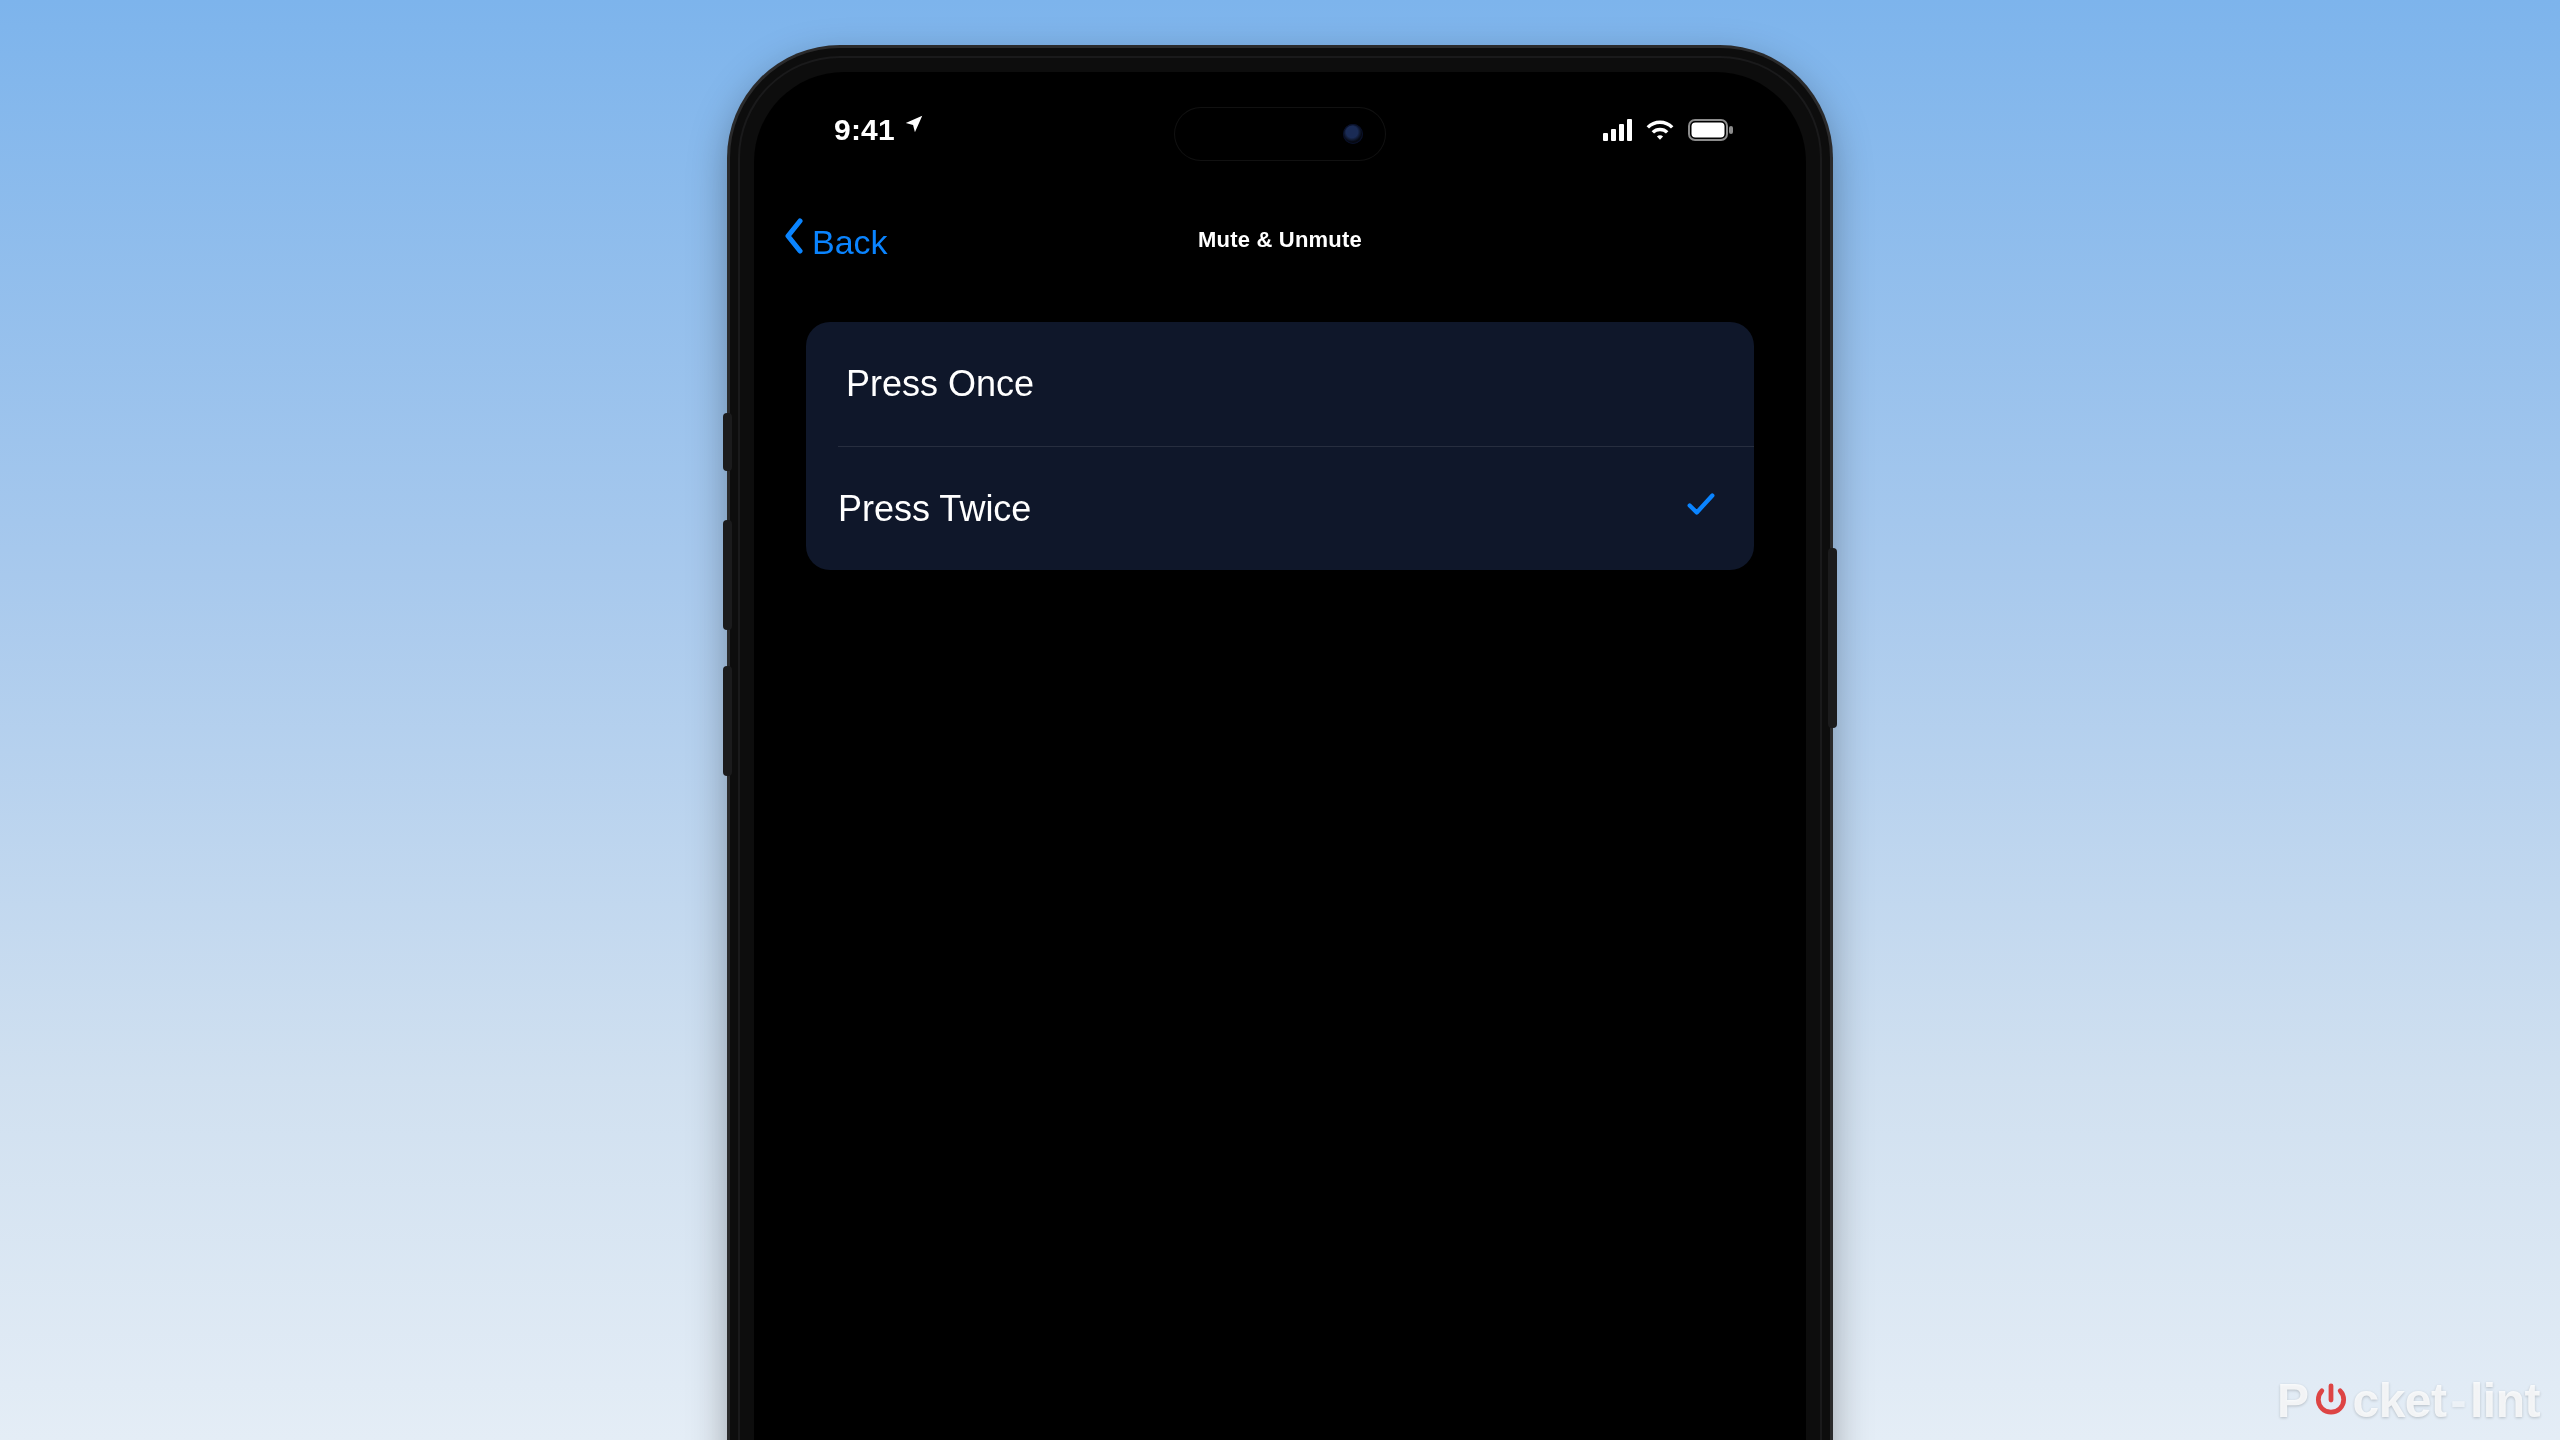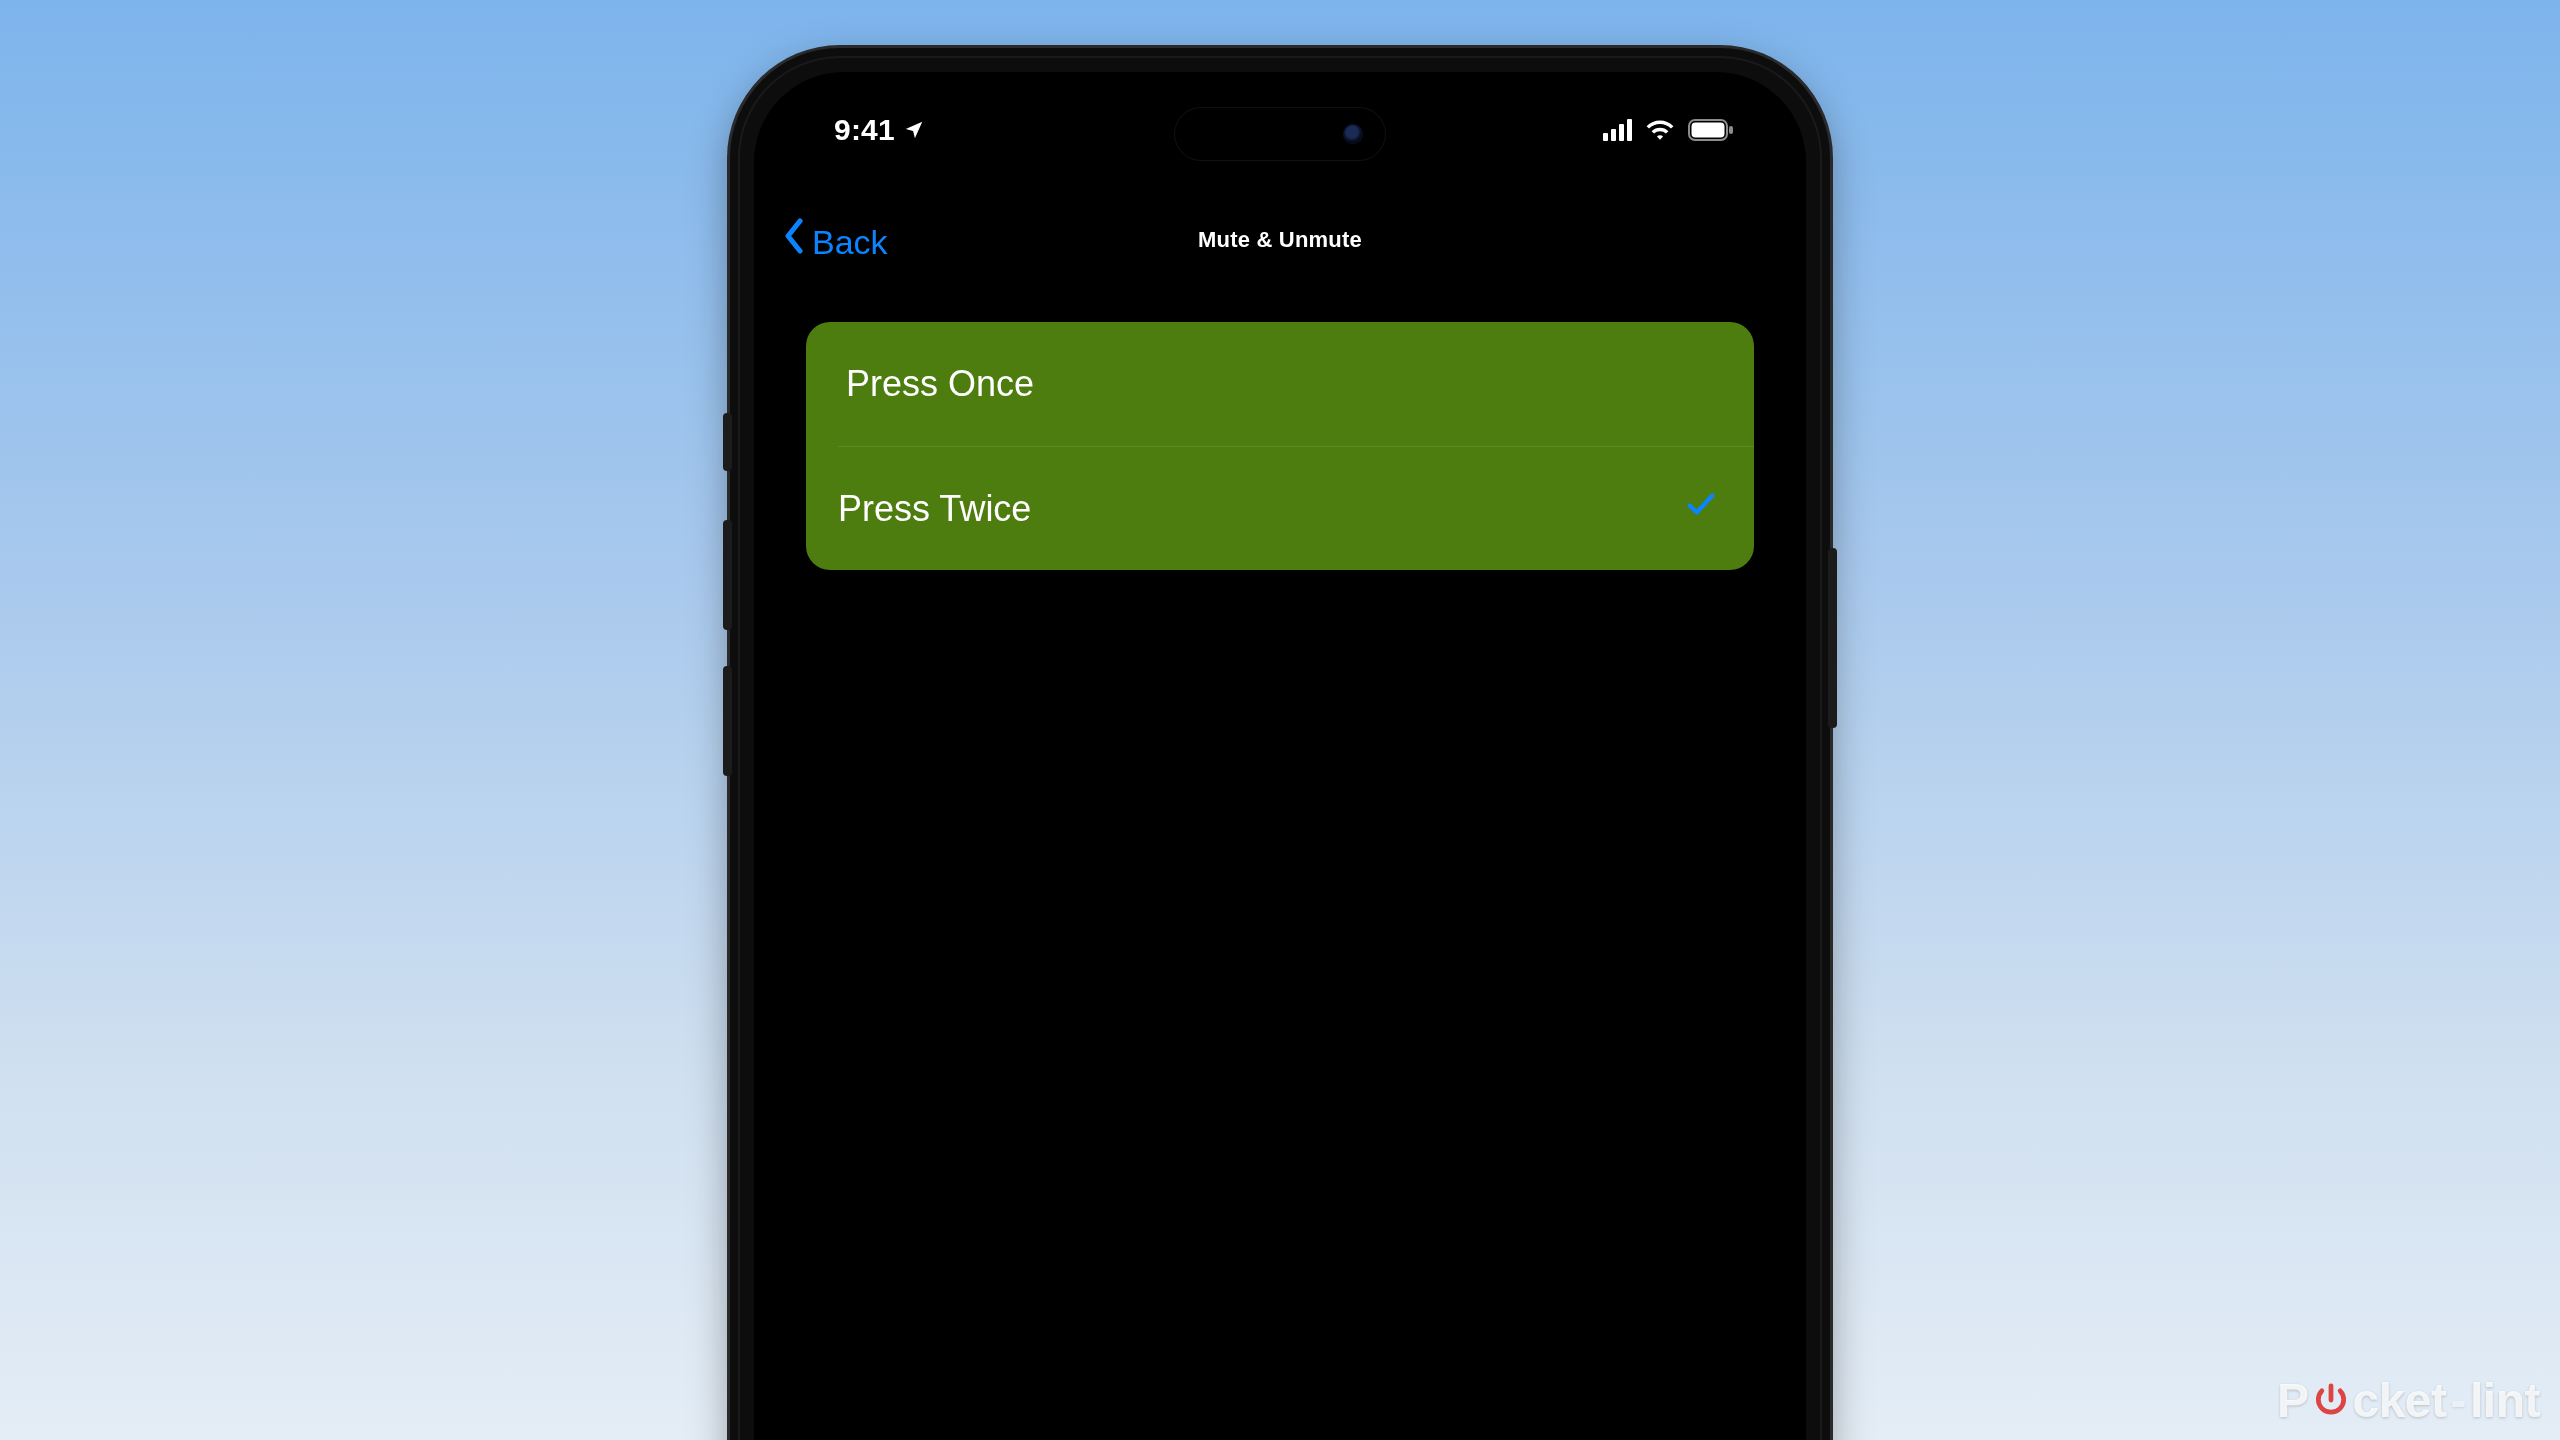--- a/index.html
+++ b/index.html
@@ -67,21 +67,21 @@
     }
 
     
     .status-bar {
       position:absolute; top:28px; left:0; right:0;
       height:60px;
       display:flex; justify-content:space-between; align-items:center;
       padding:0 72px 0 80px;
       font-size:30px; font-weight:600; letter-spacing:.2px;
     }
-    .status-left { display:flex; align-items:center; gap:8px; }
+    .status-left { display:flex; align-items:flex-start; gap:8px; }
     .status-right { display:flex; align-items:center; gap:14px; }
 
     .loc-icon svg, .wifi-icon svg, .batt svg { display:block; }
 
     .cell-bars { display:flex; align-items:flex-end; gap:3px; height:22px; }
     .cell-bars span { width:5px; background:#fff; border-radius:1px; }
     .cell-bars span:nth-child(1){height:8px}
     .cell-bars span:nth-child(2){height:12px}
     .cell-bars span:nth-child(3){height:17px}
     .cell-bars span:nth-child(4){height:22px}
@@ -101,21 +101,21 @@
     }
     .title {
       position:absolute; left:50%; top:50%; transform:translate(-50%,-50%);
       font-size:22px; font-weight:600; color:#fff; letter-spacing:.2px;
     }
 
     
     .group {
       position:absolute;
       top:250px; left:52px; right:52px;
-      background:#4d7c0f;
+      background:#0f172a;
       border-radius:24px;
       overflow:hidden;
     }
     .row {
       display:flex; align-items:center; justify-content:space-between;
       height:124px;
       padding:0 36px 0 40px;
       font-size:36px; font-weight:400; color:#fff;
       cursor:pointer;
     }

